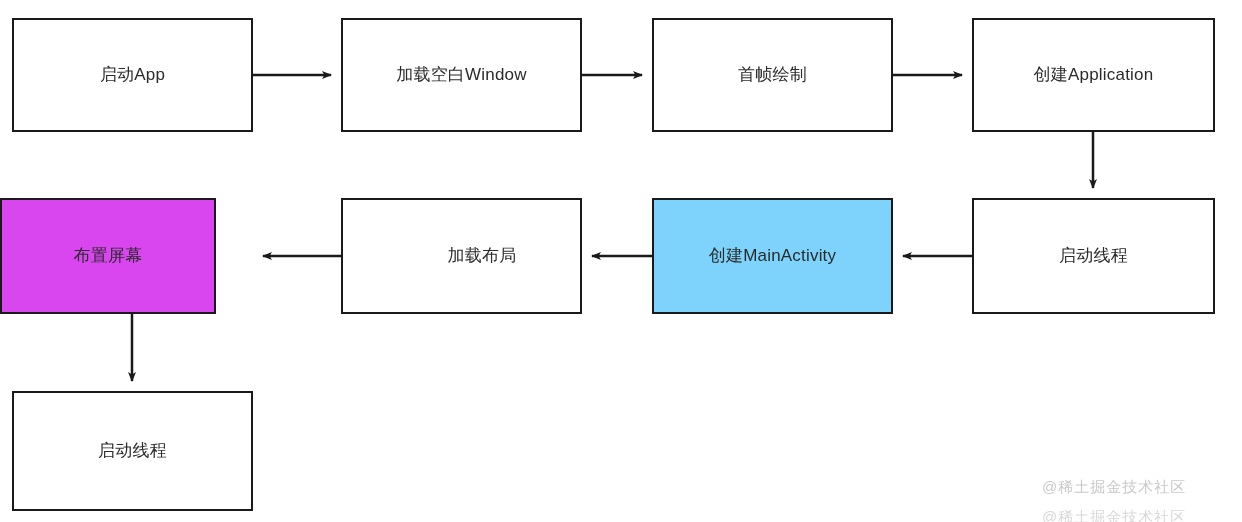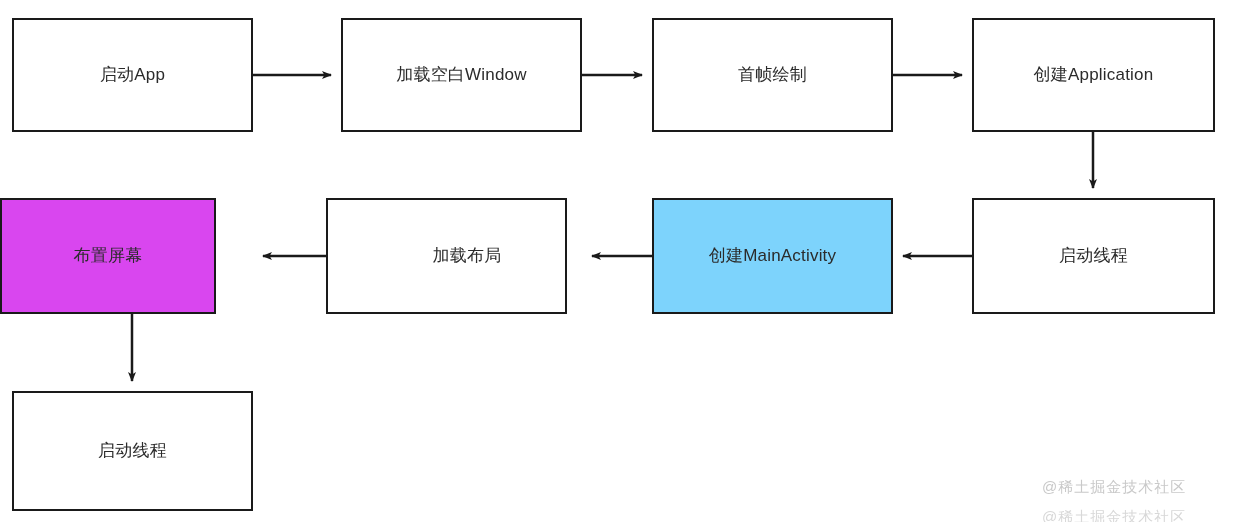--- a/index.html
+++ b/index.html
@@ -106,21 +106,21 @@
       </div>
       <div class="node" style="left: 652px; top: 18px; width: 241px; height: 114px; border-color: rgb(26, 26, 26); background: rgb(255, 255, 255); color: rgb(43, 43, 43);">
         <span class="node-label">首帧绘制</span>
       </div>
       <div class="node" style="left: 972px; top: 18px; width: 243px; height: 114px; border-color: rgb(26, 26, 26); background: rgb(255, 255, 255); color: rgb(43, 43, 43);">
         <span class="node-label">创建Application</span>
       </div>
       <div class="node" style="left: 0; top: 198px; width: 216px; height: 116px; border-color: rgb(26, 26, 26); background: #d946ef; color: rgb(43, 43, 43);">
         <span class="node-label">布置屏幕</span>
       </div>
-      <div class="node" style="left: 326px; top: 198px; width: 241px; height: 116px; border-color: rgb(26, 26, 26); background: rgb(255, 255, 255); color: rgb(43, 43, 43); padding-left: 41px;">
+      <div class="node" style="left: 341px; top: 198px; width: 241px; height: 116px; border-color: rgb(26, 26, 26); background: rgb(255, 255, 255); color: rgb(43, 43, 43); padding-left: 41px;">
         <span class="node-label">加载布局</span>
       </div>
       <div class="node" style="left: 652px; top: 198px; width: 241px; height: 116px; border-color: rgb(26, 26, 26); background: #7dd3fc; color: rgb(43, 43, 43);">
         <span class="node-label">创建MainActivity</span>
       </div>
       <div class="node" style="left: 972px; top: 198px; width: 243px; height: 116px; border-color: rgb(26, 26, 26); background: rgb(255, 255, 255); color: rgb(43, 43, 43);">
         <span class="node-label">启动线程</span>
       </div>
       <div class="node" style="left: 12px; top: 391px; width: 241px; height: 120px; border-color: rgb(26, 26, 26); background: rgb(255, 255, 255); color: rgb(43, 43, 43);">
         <span class="node-label">启动线程</span>

